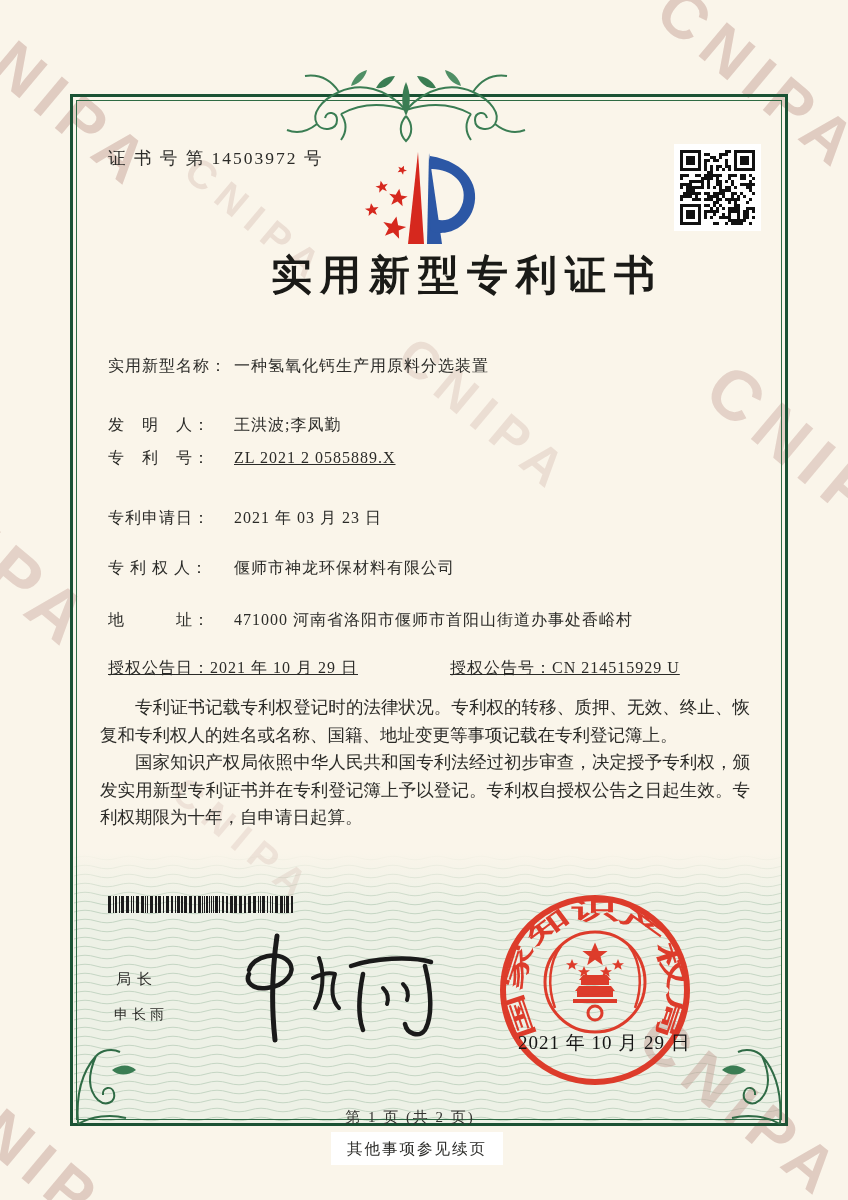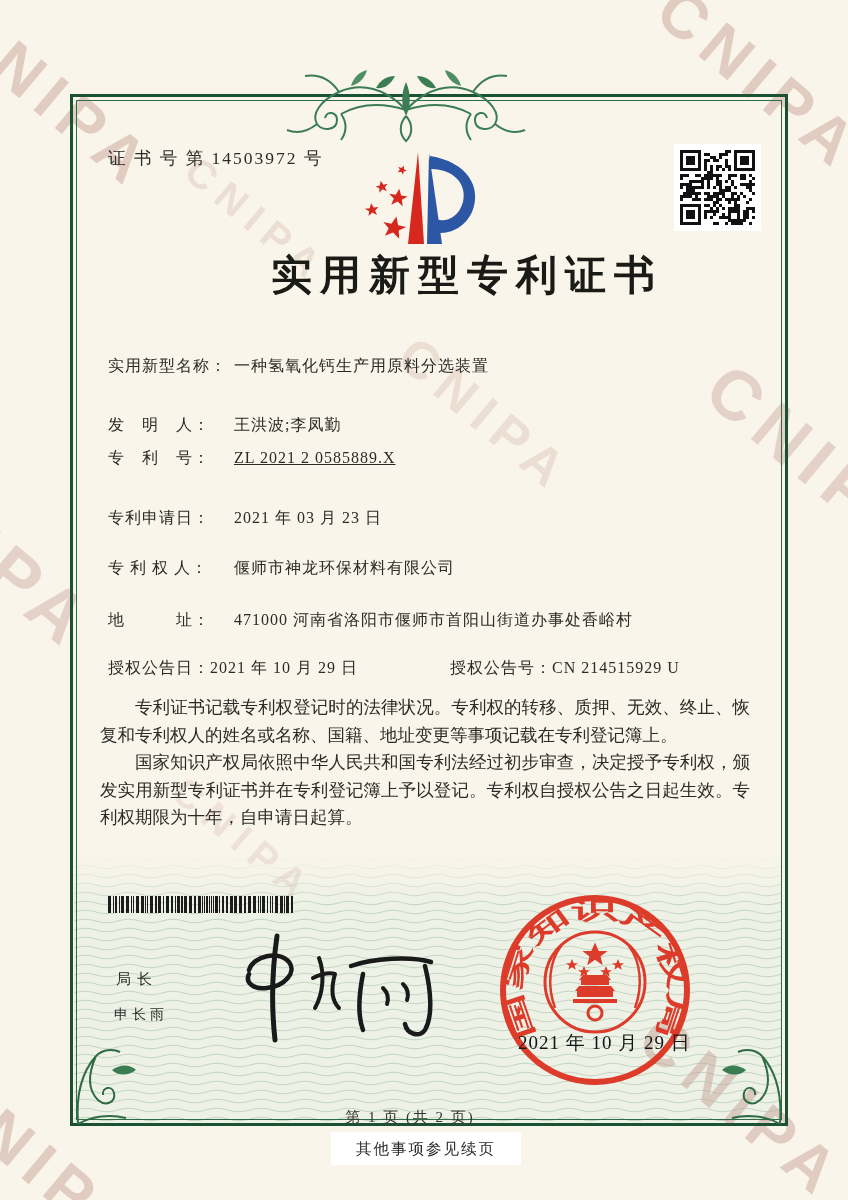--- a/index.html
+++ b/index.html
@@ -37,35 +37,35 @@
   
   .cert-no{ position:absolute; left:108px; top:146px; z-index:4; font-size:17.5px; letter-spacing:2px; }
   .logo{ position:absolute; left:330px; top:140px; z-index:4; }
   .qr{ position:absolute; left:674px; top:144px; z-index:4; background:#ffffff; padding:6px; line-height:0; }
   .title{
     position:absolute; left:70px; top:248px; width:794px; z-index:4;
     text-align:center; font-size:41px; font-weight:bold; letter-spacing:8px; color:#1a1a17;
   }
   .field-row{ position:absolute; left:108px; z-index:4; font-size:16px; letter-spacing:1px; white-space:nowrap; }
   .flabel{ display:inline-block; width:126px; }
-  .grant{ white-space:nowrap; }
+  .grant{ white-space:nowrap;text-decoration:underline; }
   #paragraphs{
     position:absolute; left:100px; top:694px; width:650px; z-index:4;
     font-size:17.5px; line-height:27.5px; text-align:justify;
   }
   #paragraphs p{ margin:0; text-indent:35px; }
   #barcode-svg{ position:absolute; left:108px; top:896px; z-index:4; }
   .director-title{ position:absolute; left:116px; top:970px; z-index:4; font-size:15px; letter-spacing:6px; }
   .director-name{ position:absolute; left:114px; top:1006px; z-index:4; font-size:14px; letter-spacing:4px; }
   .signature{ position:absolute; left:215px; top:930px; z-index:4; }
   .seal{ position:absolute; left:495px; top:890px; z-index:4; opacity:.95; }
   .seal-date{ position:absolute; left:518px; top:1030px; z-index:5; font-size:19px; letter-spacing:1px; color:#141414; white-space:nowrap; }
   .page-info{ position:absolute; left:70px; top:1092px; width:680px; z-index:4; text-align:center; font-size:15px; color:#33332f; letter-spacing:2px;margin-top:16px; }
   .cont-note{
-    position:absolute; left:331px; top:1132px; width:190px; height:33px; z-index:4;
+    position:absolute; left:331px; top:1132px; width:172px; height:33px; z-index:4;
     background:#ffffff; text-align:center; line-height:33px; font-size:15.5px; letter-spacing:2px; color:#2b2b28;
   }
 </style>
 </head>
 <body>
 
 <div class="page">
 
   <svg id="waves-svg" width="708" height="271">
     <rect width="708" height="271" fill="#edf1e6"></rect>

